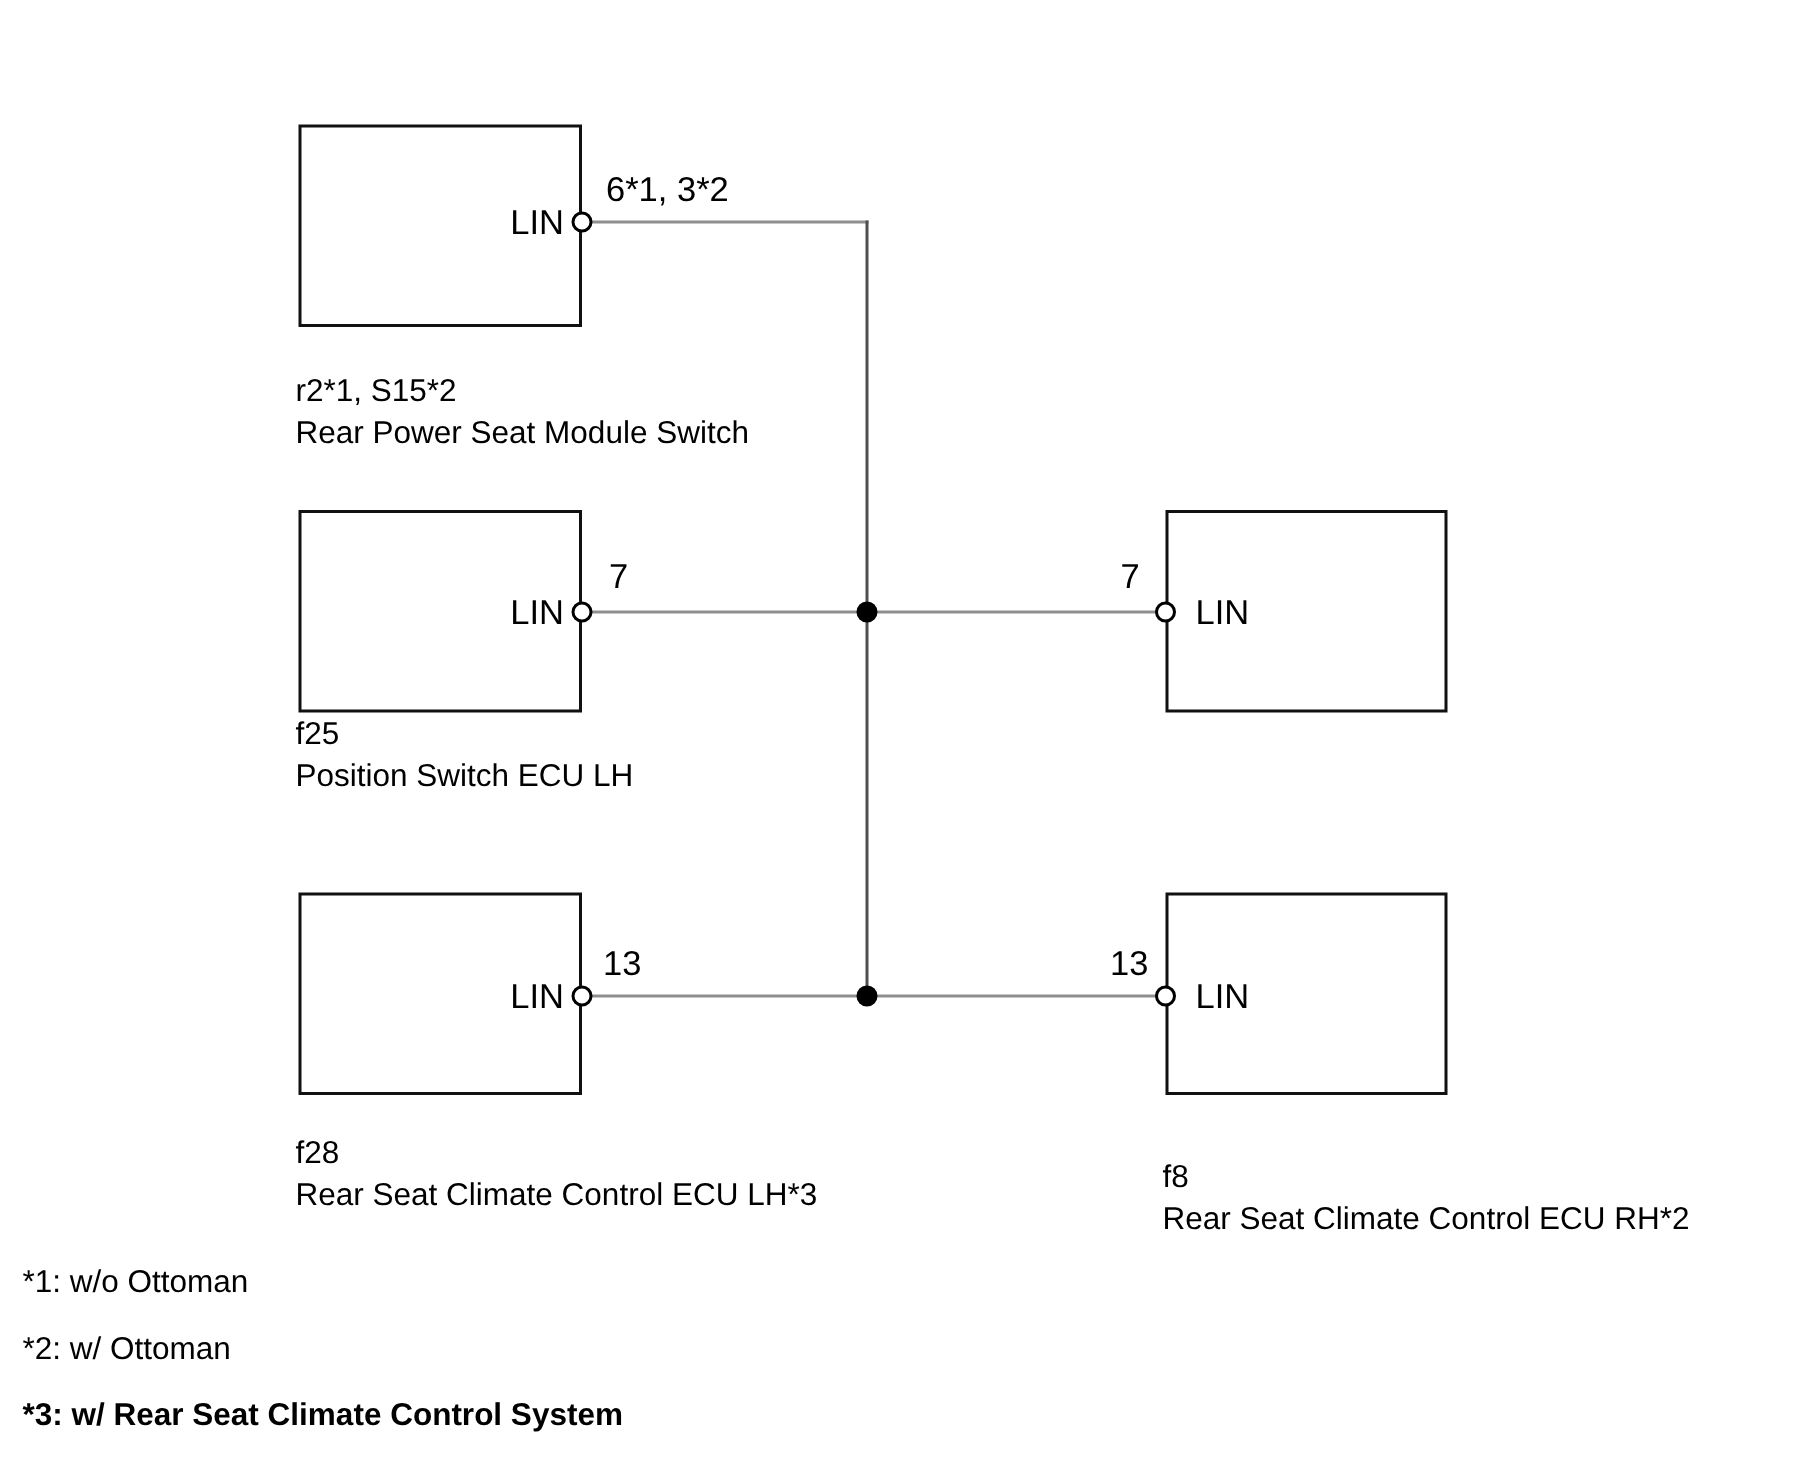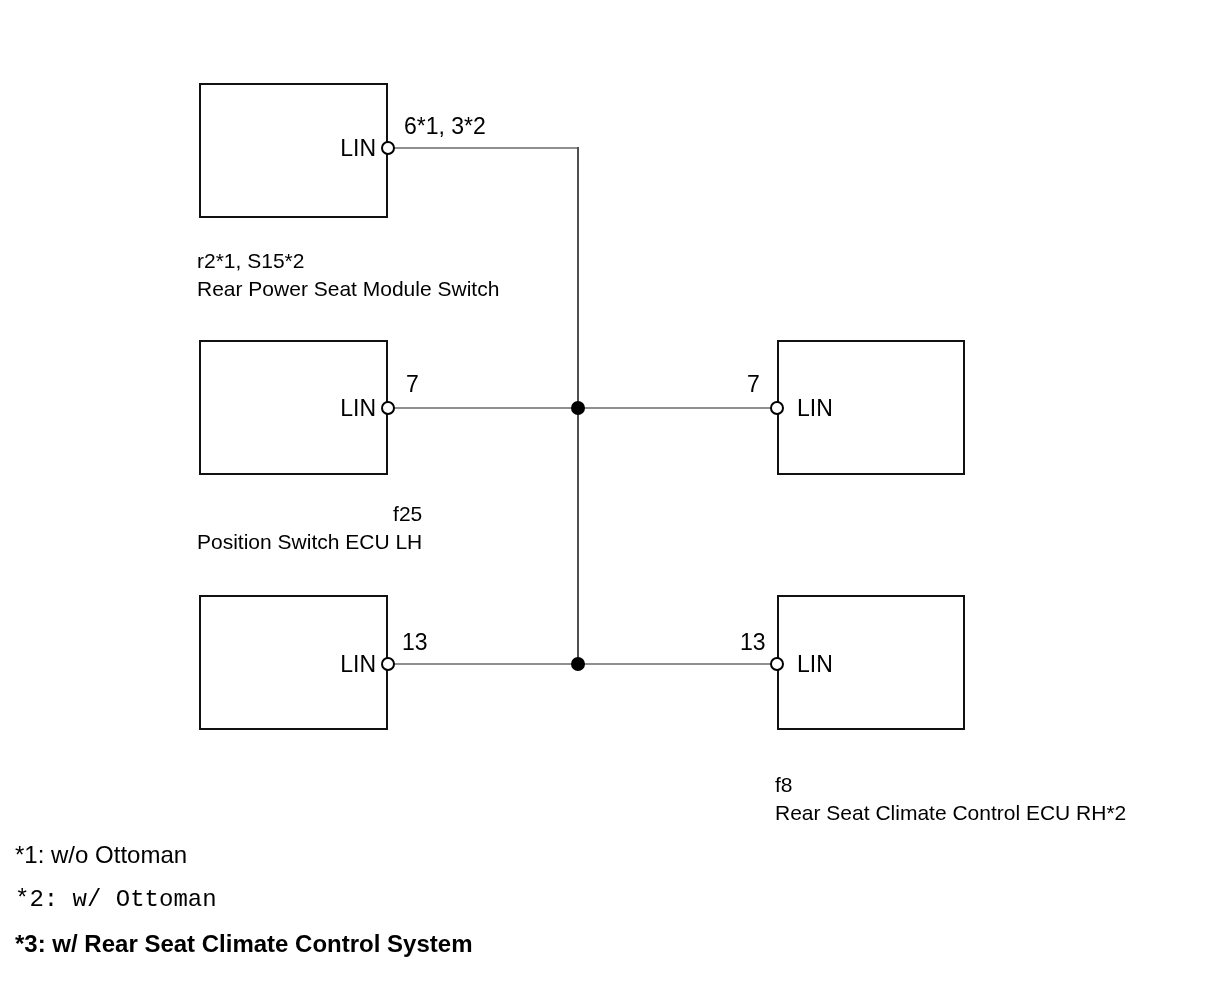--- a/index.html
+++ b/index.html
@@ -63,21 +63,21 @@
   .caption {
     position: absolute;
     font-size: 21px;
     line-height: 28px;
     white-space: nowrap;
     z-index: 4;
     margin-top: 20px;
   }
   .footnote {
     position: absolute;
-    font-size: 24px;
+    font-size: 21px;
     line-height: 24px;
     white-space: nowrap;
     z-index: 4;
   }
 </style>
 </head>
 <body>
 
 <div class="canvas">
 
@@ -95,41 +95,45 @@
   <span class="lbl" style="left:404px; top:114px;">6*1, 3*2</span>
   <div class="caption" style="left:197px; top:227px;">
     <div>r2*1, S15*2</div>
     <div>Rear Power Seat Module Switch</div>
   </div>
 
   <div class="box" style="left:199px; top:340px; width:189px; height:135px;"></div>
   <span class="lbl" style="right:834px; top:396px;">LIN</span>
   <div class="pin" style="left:381px; top:401px;"></div>
   <span class="lbl" style="left:406px; top:372px;">7</span>
-  <div class="caption" style="left:197px; top:480px;text-align:right;">
+  <div class="caption" style="left:197px; top:456px;">
     <div>f25</div>
     <div>Position Switch ECU LH</div>
   </div>
 
   <div class="box" style="left:777px; top:340px; width:188px; height:135px;"></div>
   <span class="lbl" style="left:797px; top:396px;">LIN</span>
   <div class="pin" style="left:770px; top:401px;"></div>
   <span class="lbl" style="left:747px; top:372px;">7</span>
 
   <div class="box" style="left:199px; top:595px; width:189px; height:135px;"></div>
   <span class="lbl" style="right:834px; top:652px;">LIN</span>
   <div class="pin" style="left:381px; top:657px;"></div>
   <span class="lbl" style="left:402px; top:630px;">13</span>
+  <div class="caption" style="left:197px; top:735px;">
+    <div>f28</div>
+    <div>Rear Seat Climate Control ECU LH*3</div>
+  </div>
 
   <div class="box" style="left:777px; top:595px; width:188px; height:135px;"></div>
   <span class="lbl" style="left:797px; top:652px;">LIN</span>
   <div class="pin" style="left:770px; top:657px;"></div>
   <span class="lbl" style="left:740px; top:630px;">13</span>
   <div class="caption" style="left:775px; top:751px;">
     <div>f8</div>
     <div>Rear Seat Climate Control ECU RH*2</div>
   </div>
 
   <div class="footnote" style="left:15px; top:843px;">*1: w/o Ottoman</div>
-  <div class="footnote" style="left:15px; top:888px;font-family:Liberation Mono, monospace;">*2: w/ Ottoman</div>
+  <div class="footnote" style="left:15px; top:888px;">*2: w/ Ottoman</div>
   <div class="footnote" style="left:15px; top:932px;font-weight:bold;">*3: w/ Rear Seat Climate Control System</div>
 
 </div>
 
 </body></html>

